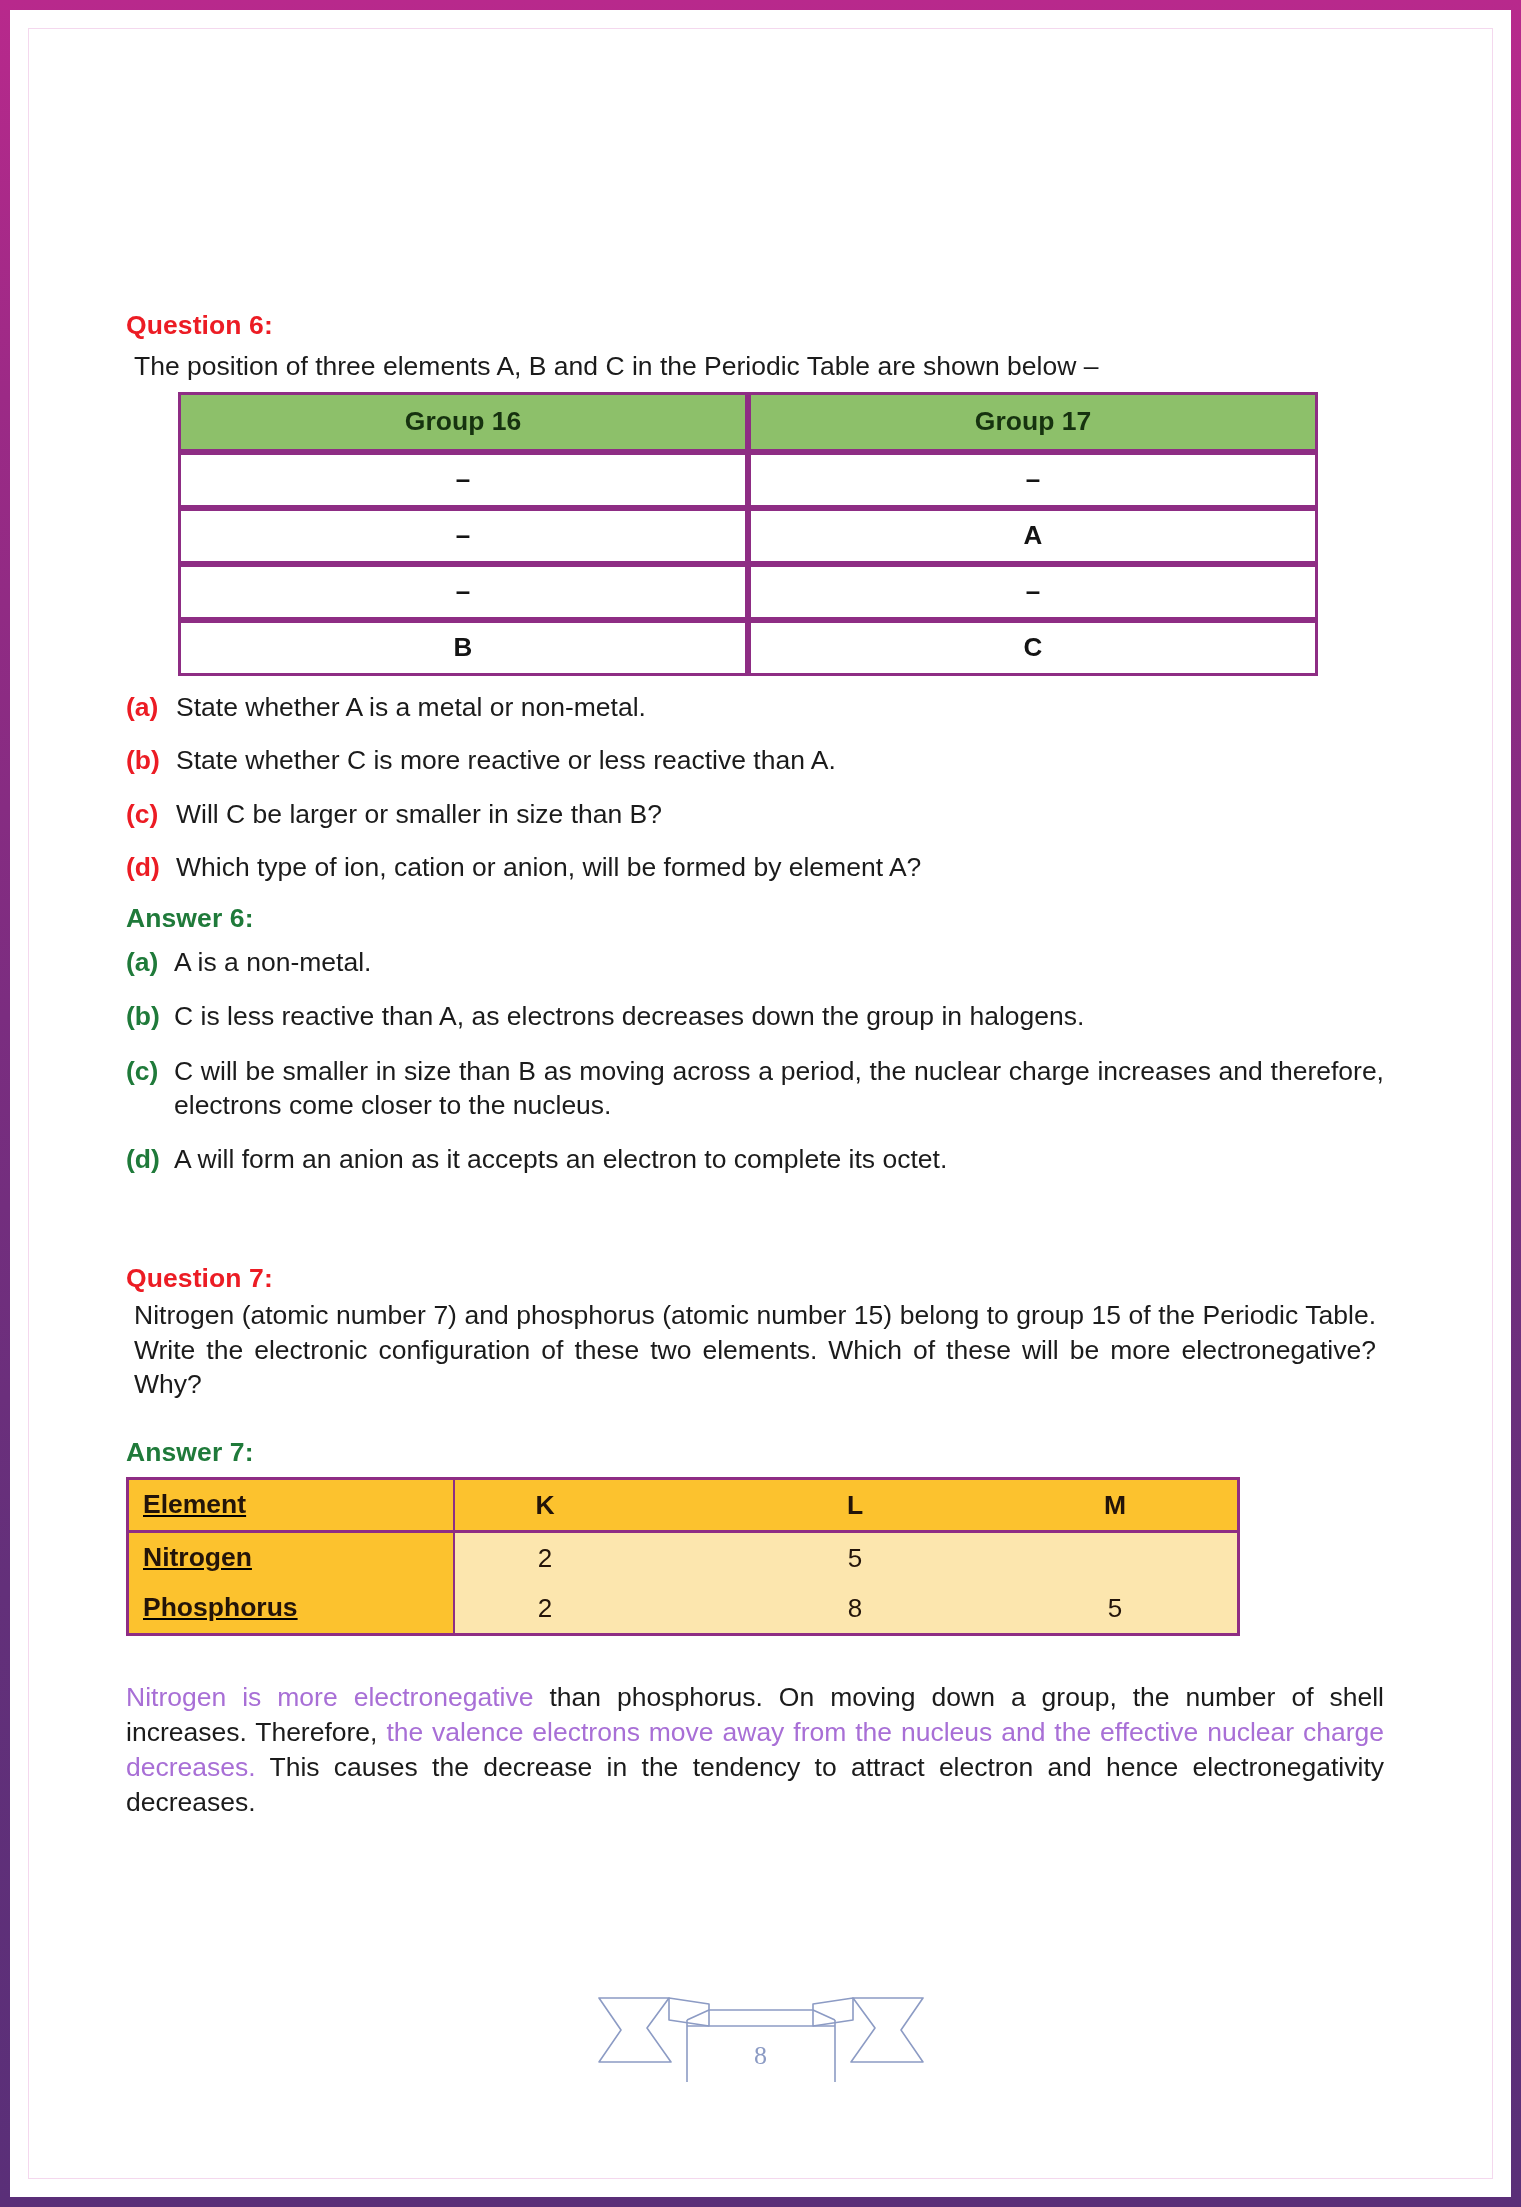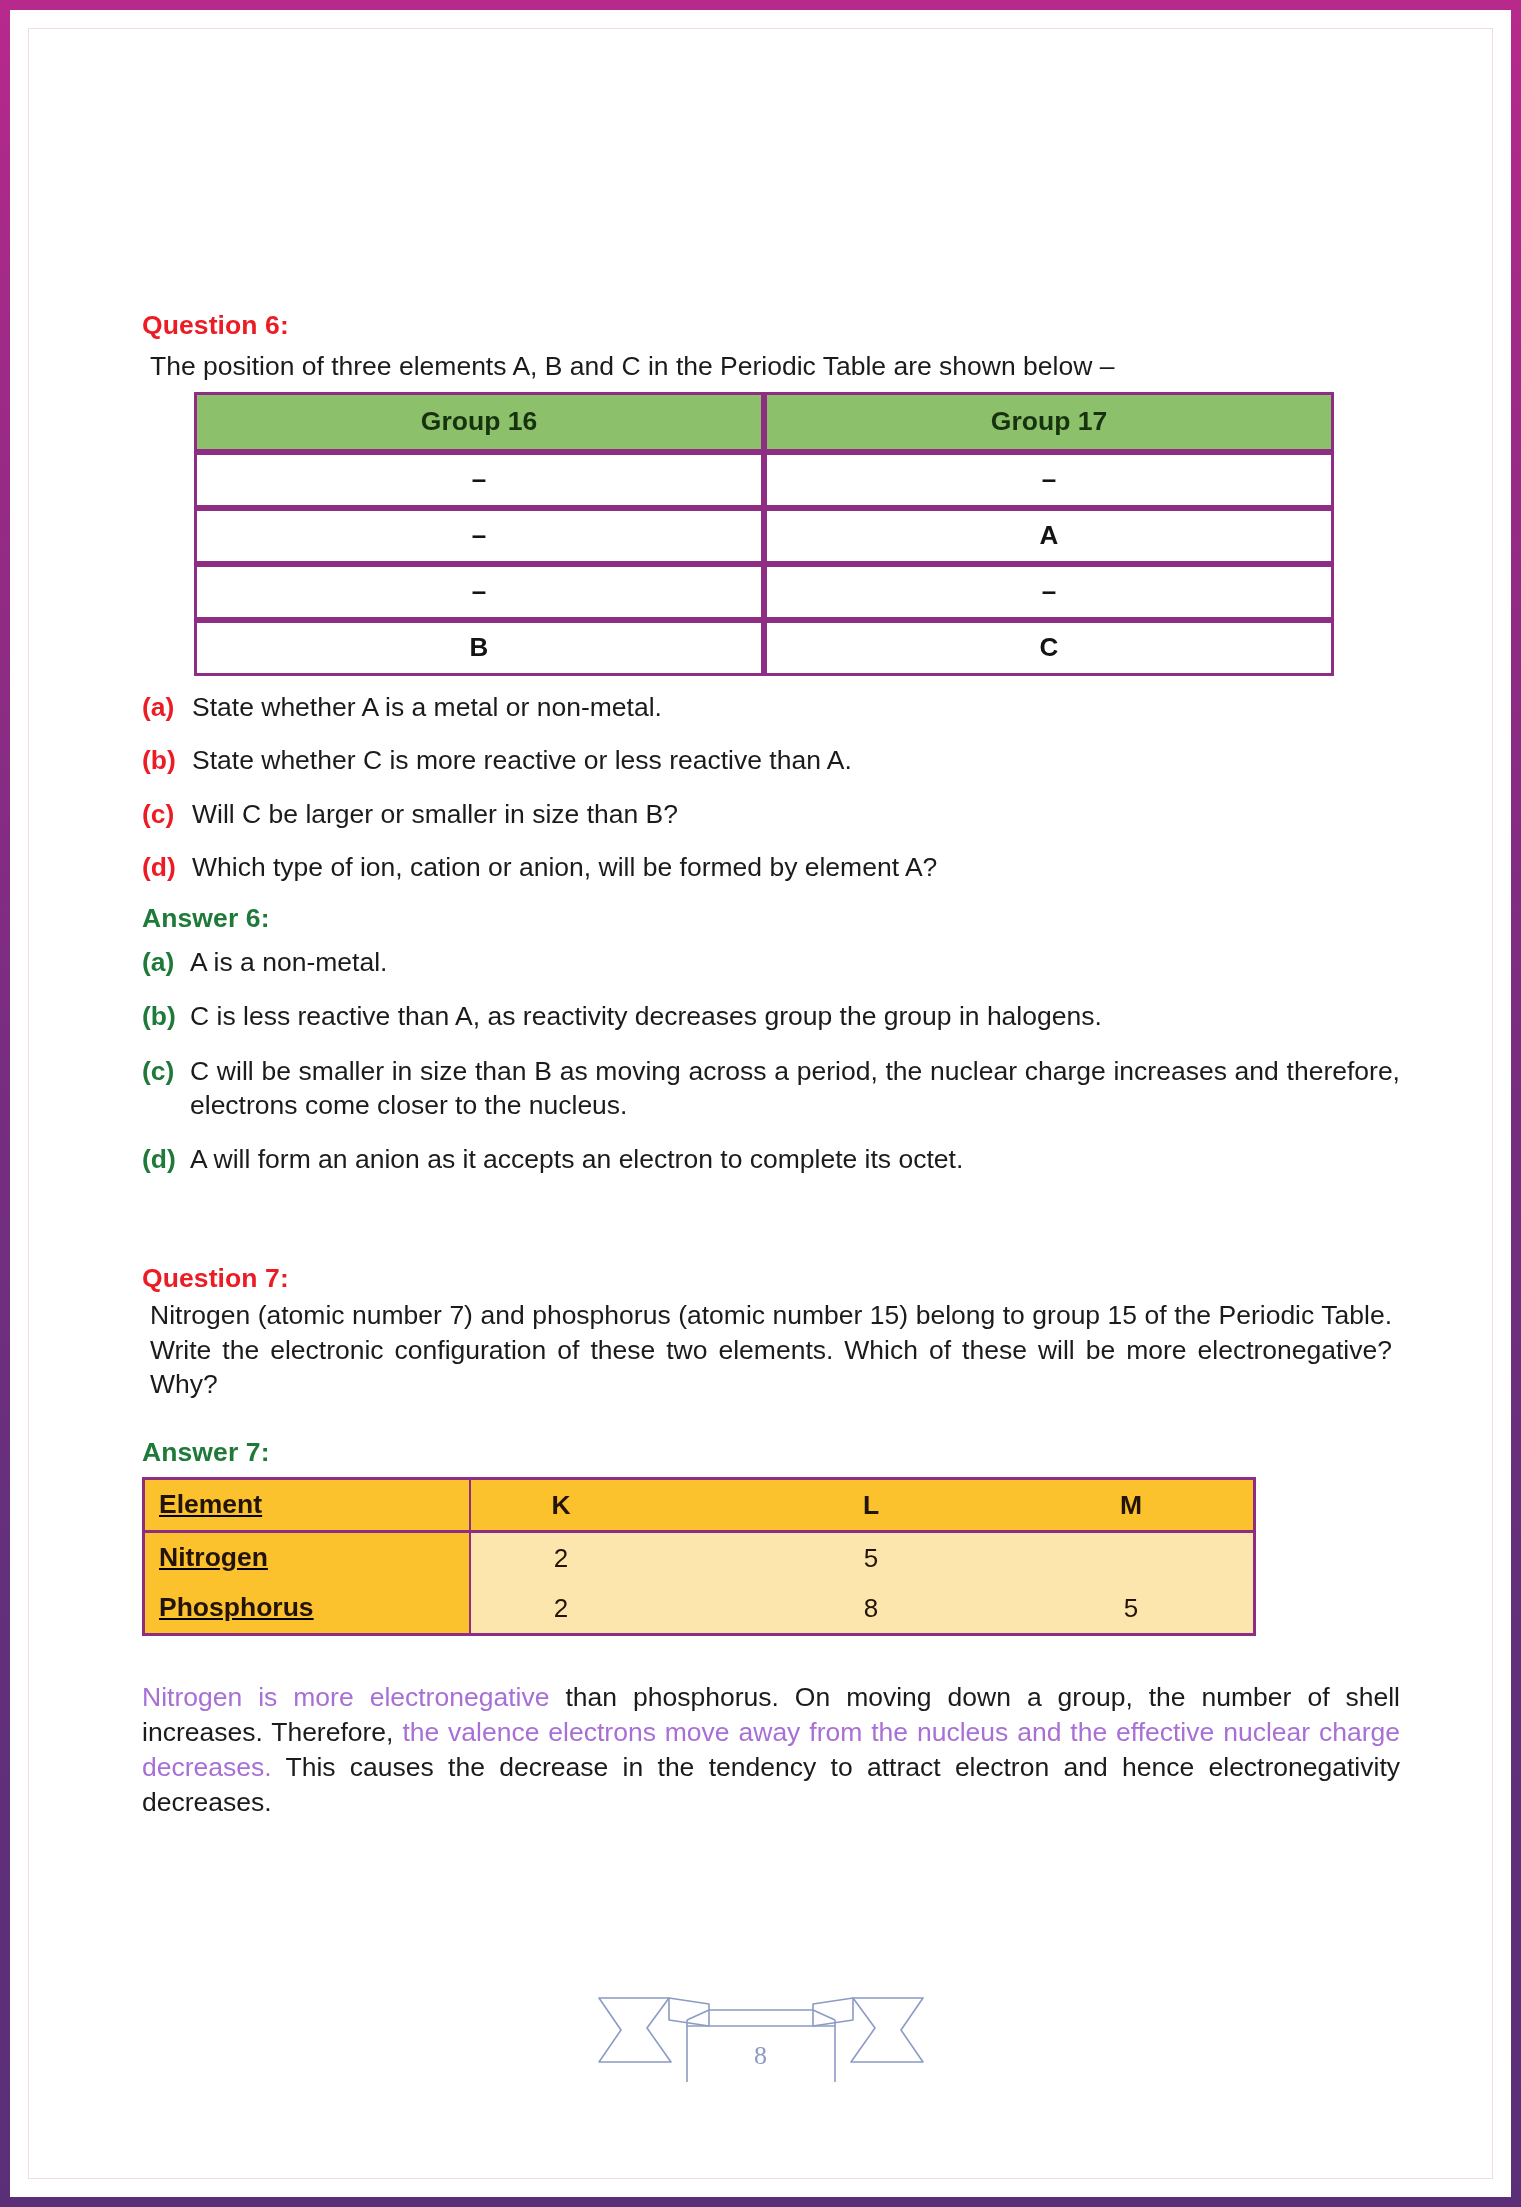--- a/index.html
+++ b/index.html
@@ -39,21 +39,21 @@
     left: 16px; top: 16px;
     right: 16px; bottom: 16px;
     border: 1px solid #f4d8ee;
     box-sizing: border-box;
     pointer-events: none;
   }
 
   
   .content {
     position: absolute;
-    left: 142px;
+    left: 126px;
     top: 310px;
     width: 1258px;
   }
 
   .q-heading {
     color: #ec1c24;
     font-weight: bold;
     font-size: 26.5px;
     letter-spacing: .1px;
     margin: 0 0 4px 0;
@@ -293,21 +293,21 @@
   <div class="answer-block">
     <div class="a-heading">Answer 6:</div>
 
     <ul class="lettered a-list">
       <li>
         <span class="tag">(a)</span>
         <span class="txt">A is a non-metal.</span>
       </li>
       <li>
         <span class="tag">(b)</span>
-        <span class="txt">C is less reactive than A, as reactivity decreases group the group in halogens.</span>
+        <span class="txt">C is less reactive than A, as electrons decreases down the group in halogens.</span>
       </li>
       <li>
         <span class="tag">(c)</span>
         <span class="txt justify">C will be smaller in size than B as moving across a period, the nuclear charge increases and therefore, electrons come closer to the nucleus.</span>
       </li>
       <li>
         <span class="tag">(d)</span>
         <span class="txt">A will form an anion as it accepts an electron to complete its octet.</span>
       </li>
     </ul>

